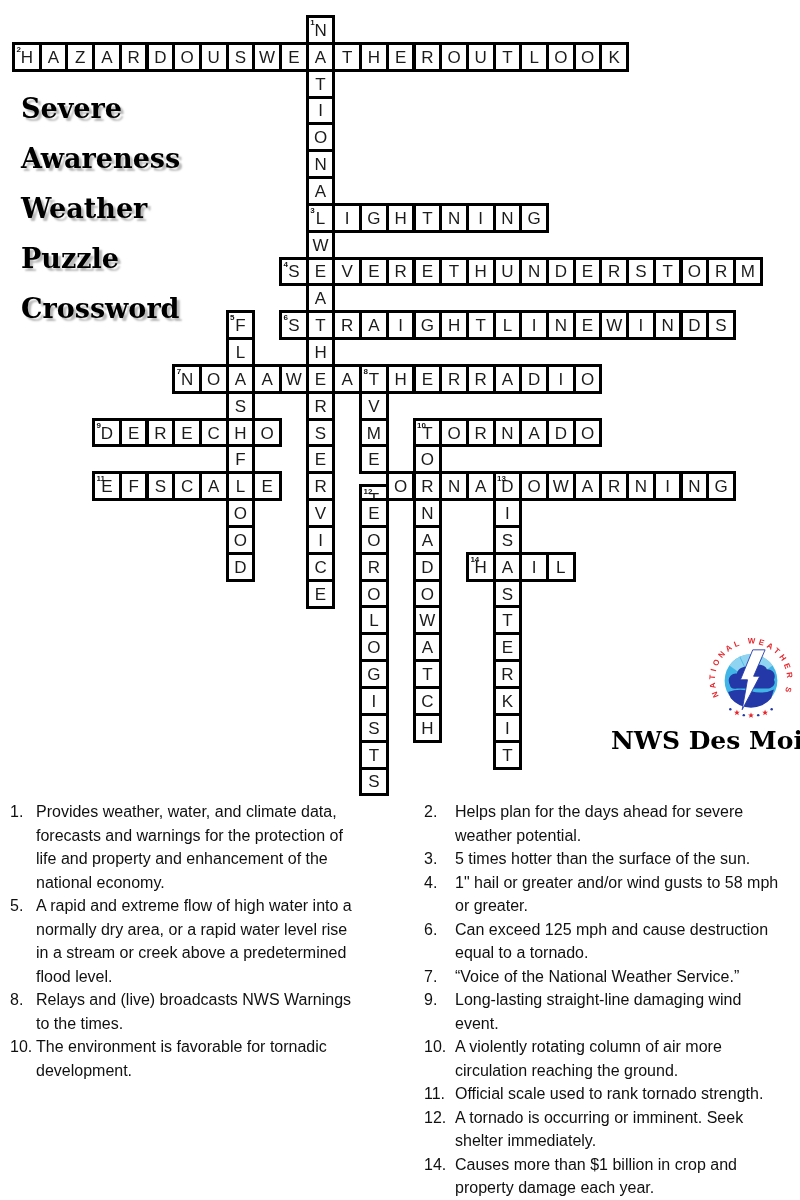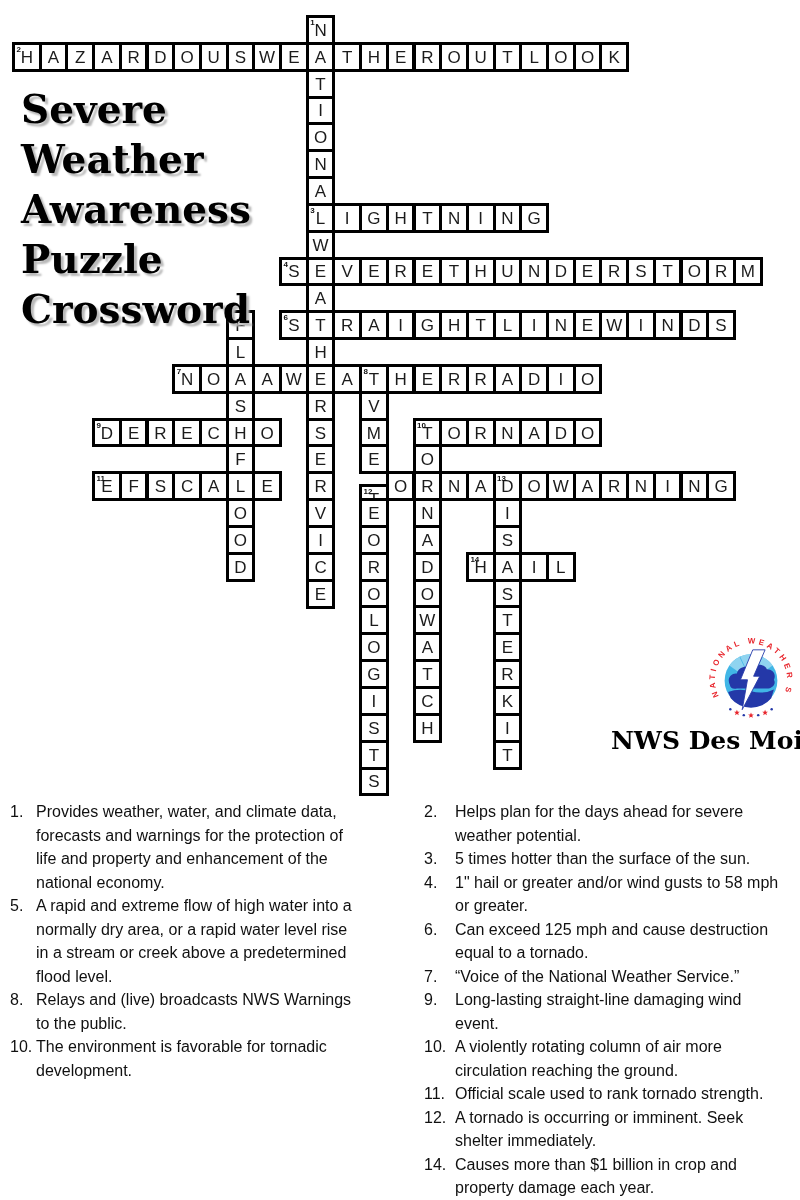--- a/index.html
+++ b/index.html
@@ -1,21 +1,21 @@
 <!DOCTYPE html>
 <html><head>
 <meta charset="utf-8">
 <style>
   html,body{margin:0;padding:0;background:#fff;}
   .page{position:relative;width:800px;height:1200px;background:#ffffff;overflow:hidden;
         font-family:"Liberation Sans",sans-serif;color:#111;}
 
   
   .title{position:absolute;left:21px;top:84px;font-family:"DejaVu Serif",serif;
-         font-weight:bold;font-size:39px;line-height:50px;color:#000;
+         font-weight:bold;font-size:27px;line-height:50px;color:#000;
          text-shadow:3px 3px 2px #b9b9b9;white-space:nowrap;}
   .title div{height:50px;}
 
   
   .grid{position:absolute;left:0;top:0;width:800px;height:800px;}
   .cell{position:absolute;width:29.7px;height:29.9px;box-sizing:border-box;
         background:#fff;border:3px solid #000;display:flex;align-items:center;justify-content:center;}
   .clet{font-size:17px;color:#1b1b1b;line-height:1;margin-top:1px;}
   .cnum{position:absolute;top:0px;left:1.5px;font-size:8px;font-weight:700;color:#111;line-height:9px;}
 
@@ -590,22 +590,22 @@
       <div class="cell" style="left: 519.3px; top: 551.8px;">
         <span class="clet">I</span>
       </div>
       <div class="cell" style="left: 546px; top: 551.8px;">
         <span class="clet">L</span>
       </div>
     </div>
 
   <div class="title">
     <div>Severe</div>
+    <div>Awareness</div>
     <div>Weather</div>
-    <div>Awareness</div>
     <div>Puzzle</div>
     <div>Crossword</div>
   </div>
 
   <svg class="logo" viewBox="0 0 100 100">
     <circle cx="50" cy="52" r="49" fill="#ffffff"></circle>
 
     <circle cx="50" cy="53" r="30" fill="#41B6E6"></circle>
     <path d="M50,53 L25.4,35.8 A30,30 0 0 1 74.6,35.8 Z" fill="#8FD4F0"></path>
     <path d="M50,53 L62.7,25.8 M50,53 L50,23 M50,53 L37.3,25.8" stroke="#41B6E6" stroke-width="0.9" fill="none"></path>
@@ -639,21 +639,21 @@
     <div class="clue">
       <span class="clue-num">1.</span>
       <span class="clue-text">Provides weather, water, and climate data, forecasts and warnings for the protection of life and property and enhancement of the national economy.</span>
     </div>
     <div class="clue">
       <span class="clue-num">5.</span>
       <span class="clue-text">A rapid and extreme flow of high water into a normally dry area, or a rapid water level rise in a stream or creek above a predetermined flood level.</span>
     </div>
     <div class="clue">
       <span class="clue-num">8.</span>
-      <span class="clue-text">Relays and (live) broadcasts NWS Warnings to the public.</span>
+      <span class="clue-text">Relays and (live) broadcasts NWS Warnings to the times.</span>
     </div>
     <div class="clue">
       <span class="clue-num">10.</span>
       <span class="clue-text">The environment is favorable for tornadic development.</span>
     </div>
   </div>
 
   <div class="clues clues-right">
     <div class="clue">
       <span class="clue-num">2.</span>

